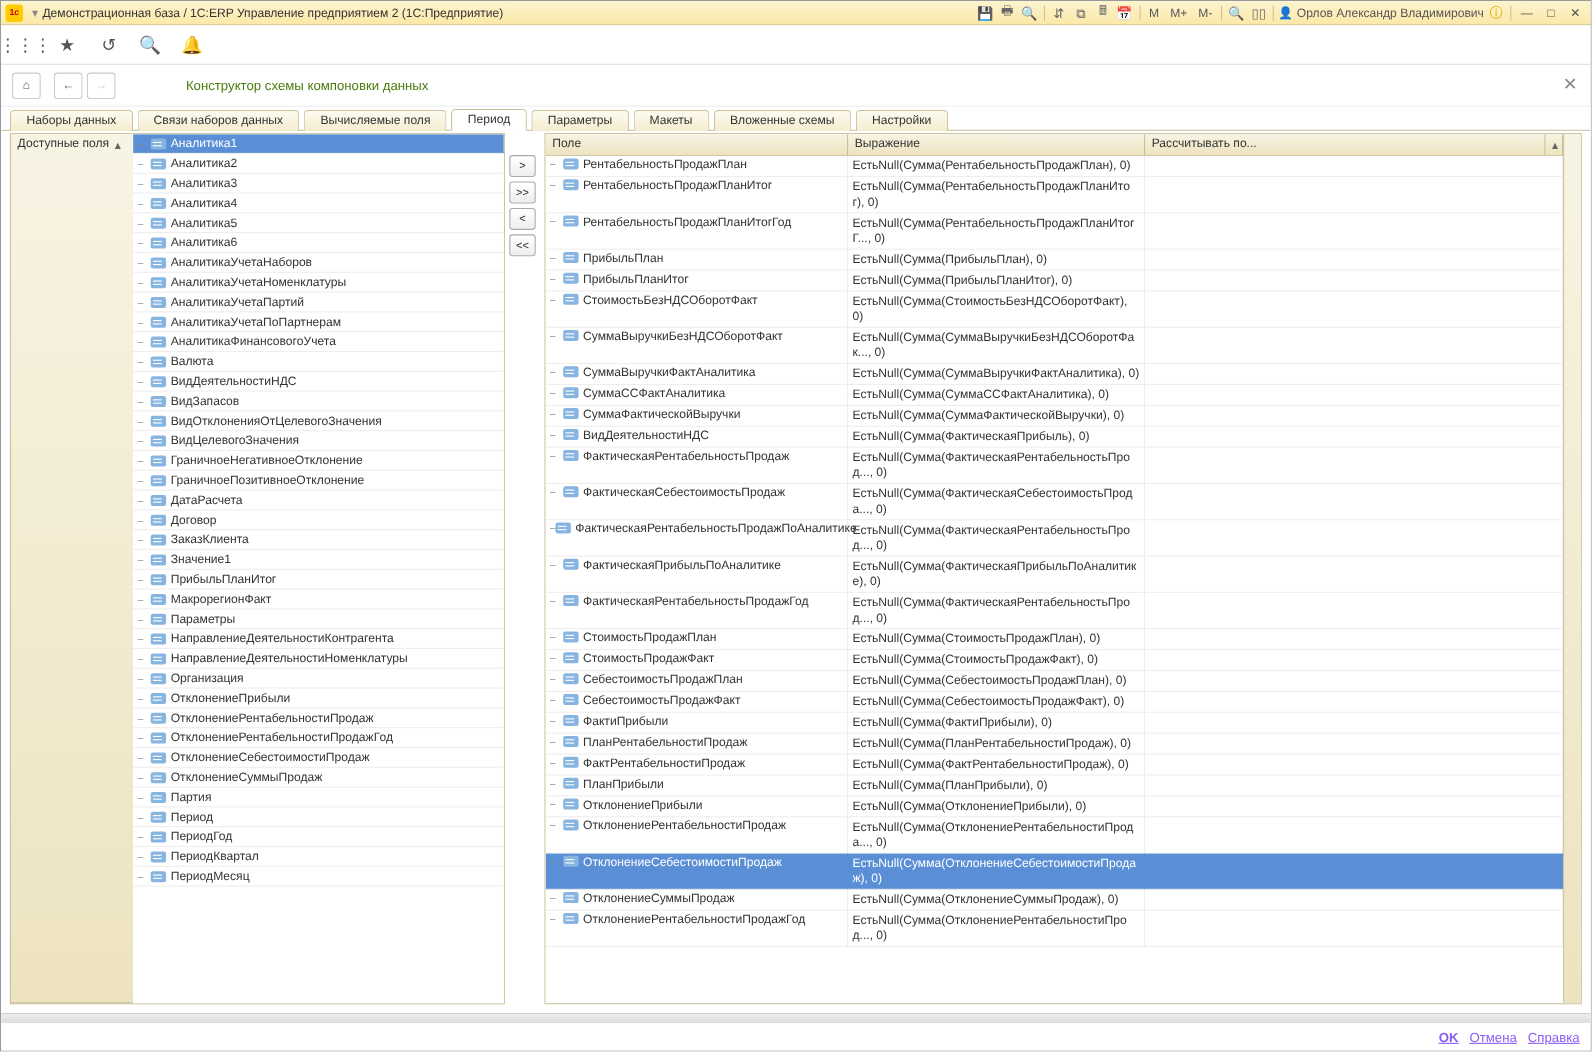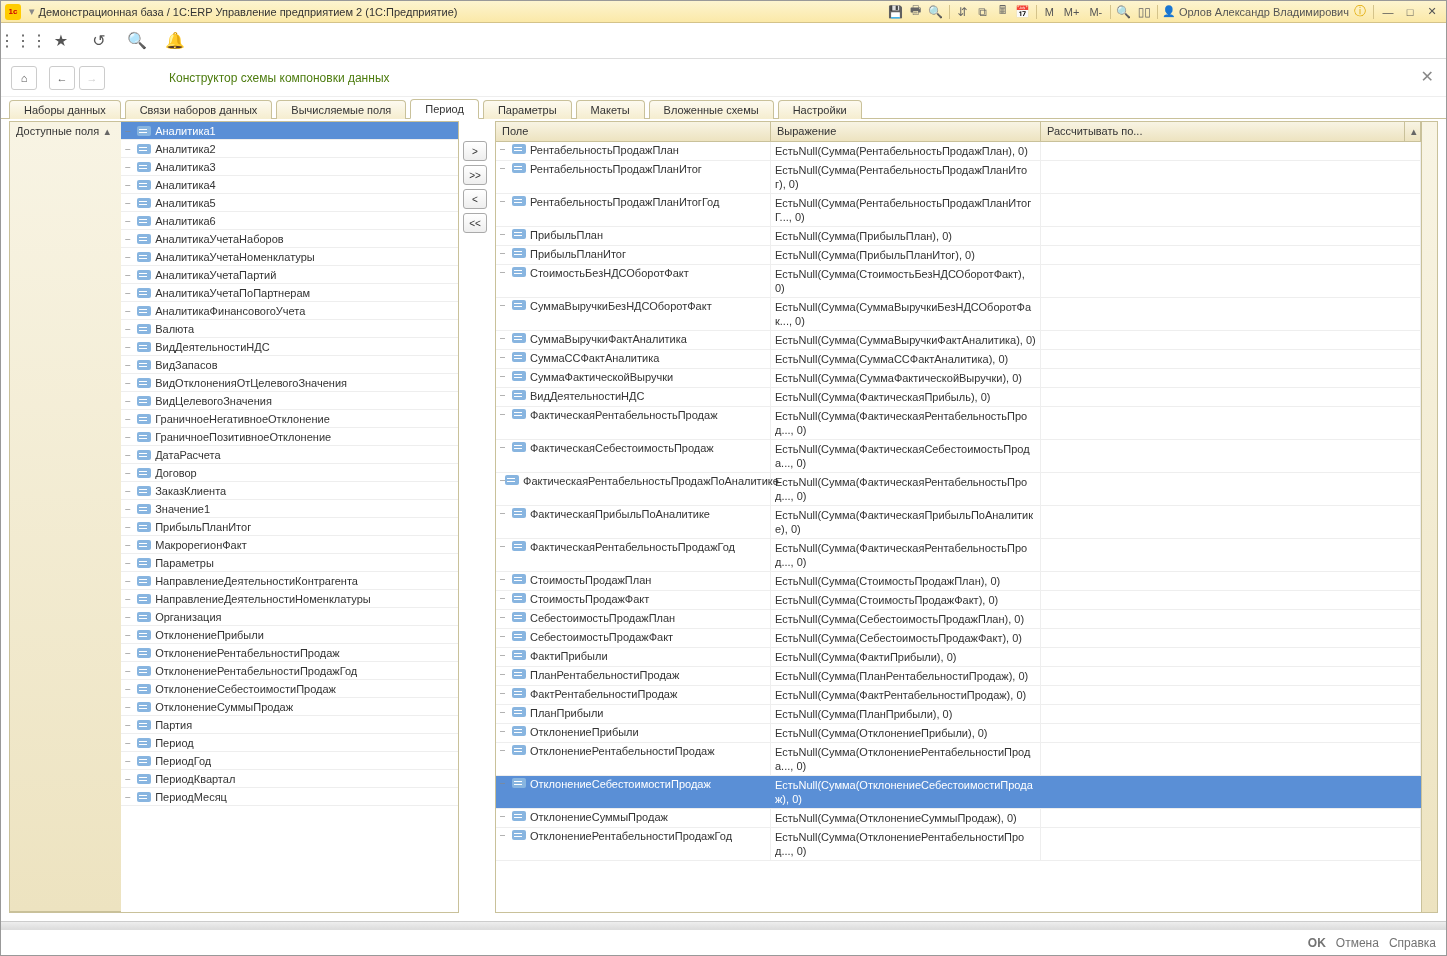--- a/index.html
+++ b/index.html
@@ -78,21 +78,21 @@
   .gc-field .ficon { width: 14px; height: 10px; background: #88b5e0; border-radius: 2px; margin-right: 4px; flex-shrink: 0; position: relative; }
   .gc-field .ficon::before { content: ''; position: absolute; left: 2px; top: 3px; width: 8px; height: 1px; background: #fff; }
   .gc-field .ficon::after { content: ''; position: absolute; left: 2px; top: 6px; width: 8px; height: 1px; background: #fff; }
   .gc-expr { width: 270px; white-space: normal; word-break: break-all; line-height: 14px; }
   .gc-calc { flex: 1; }
   .side-scroll { width: 16px; background: linear-gradient(#f8f4e4,#ede3c0); border-left: 1px solid #c9c19a; }
   
   
   .footer-bar { height: 8px; background: linear-gradient(#eee,#ddd); border-top: 1px solid #ccc; }
   .footer { height: 26px; background: #fff; border-top: 1px solid #ddd; display: flex; align-items: center; justify-content: flex-end; padding: 0 10px; gap: 10px; font-size: 12px; }
-  .footer .fbtn { cursor: pointer; color: #737373; }
+  .footer .fbtn { cursor: pointer; color: #8b5cf6; text-decoration: underline; }
   .footer .fbtn.primary { font-weight: bold; }
   
   
   ::-webkit-scrollbar { width: 16px; height: 16px; }
   ::-webkit-scrollbar-track { background: #f5f0dc; }
   ::-webkit-scrollbar-thumb { background: #e0d6ac; border: 1px solid #c9c19a; border-radius: 2px; }
   ::-webkit-scrollbar-button { background: #ede3c0; height: 16px; border: 1px solid #c9c19a; }
 </style>
 </head>
 <body>

